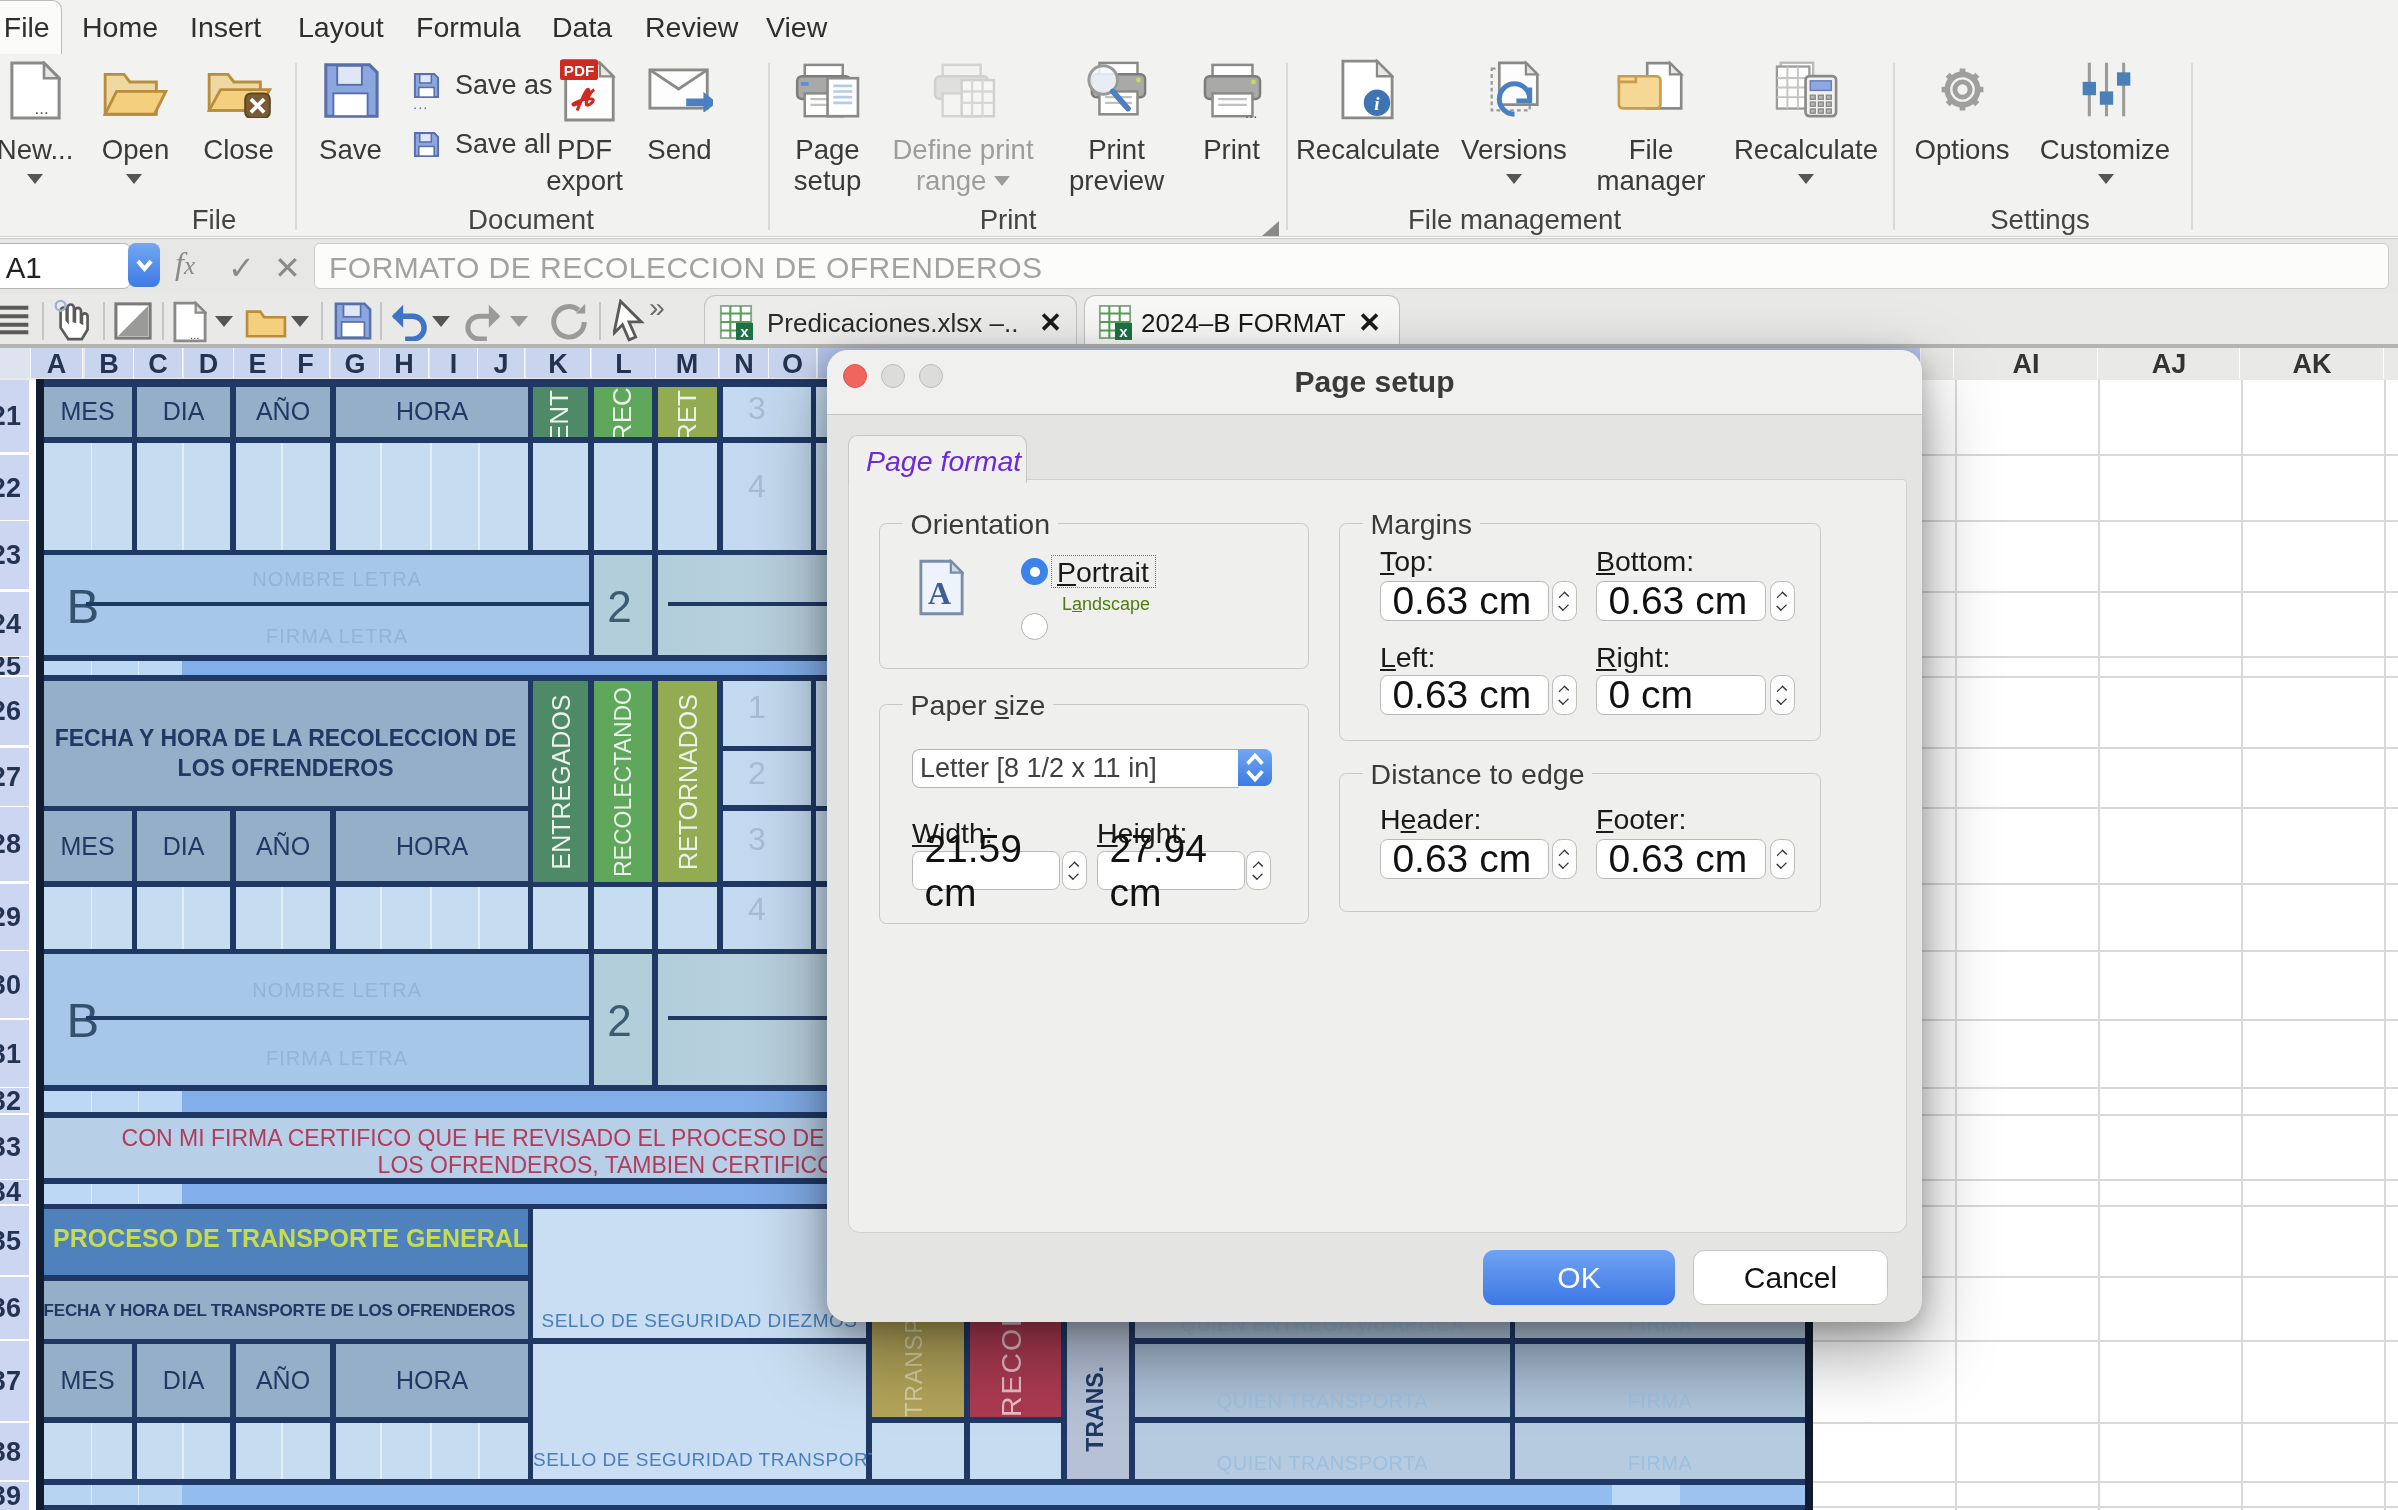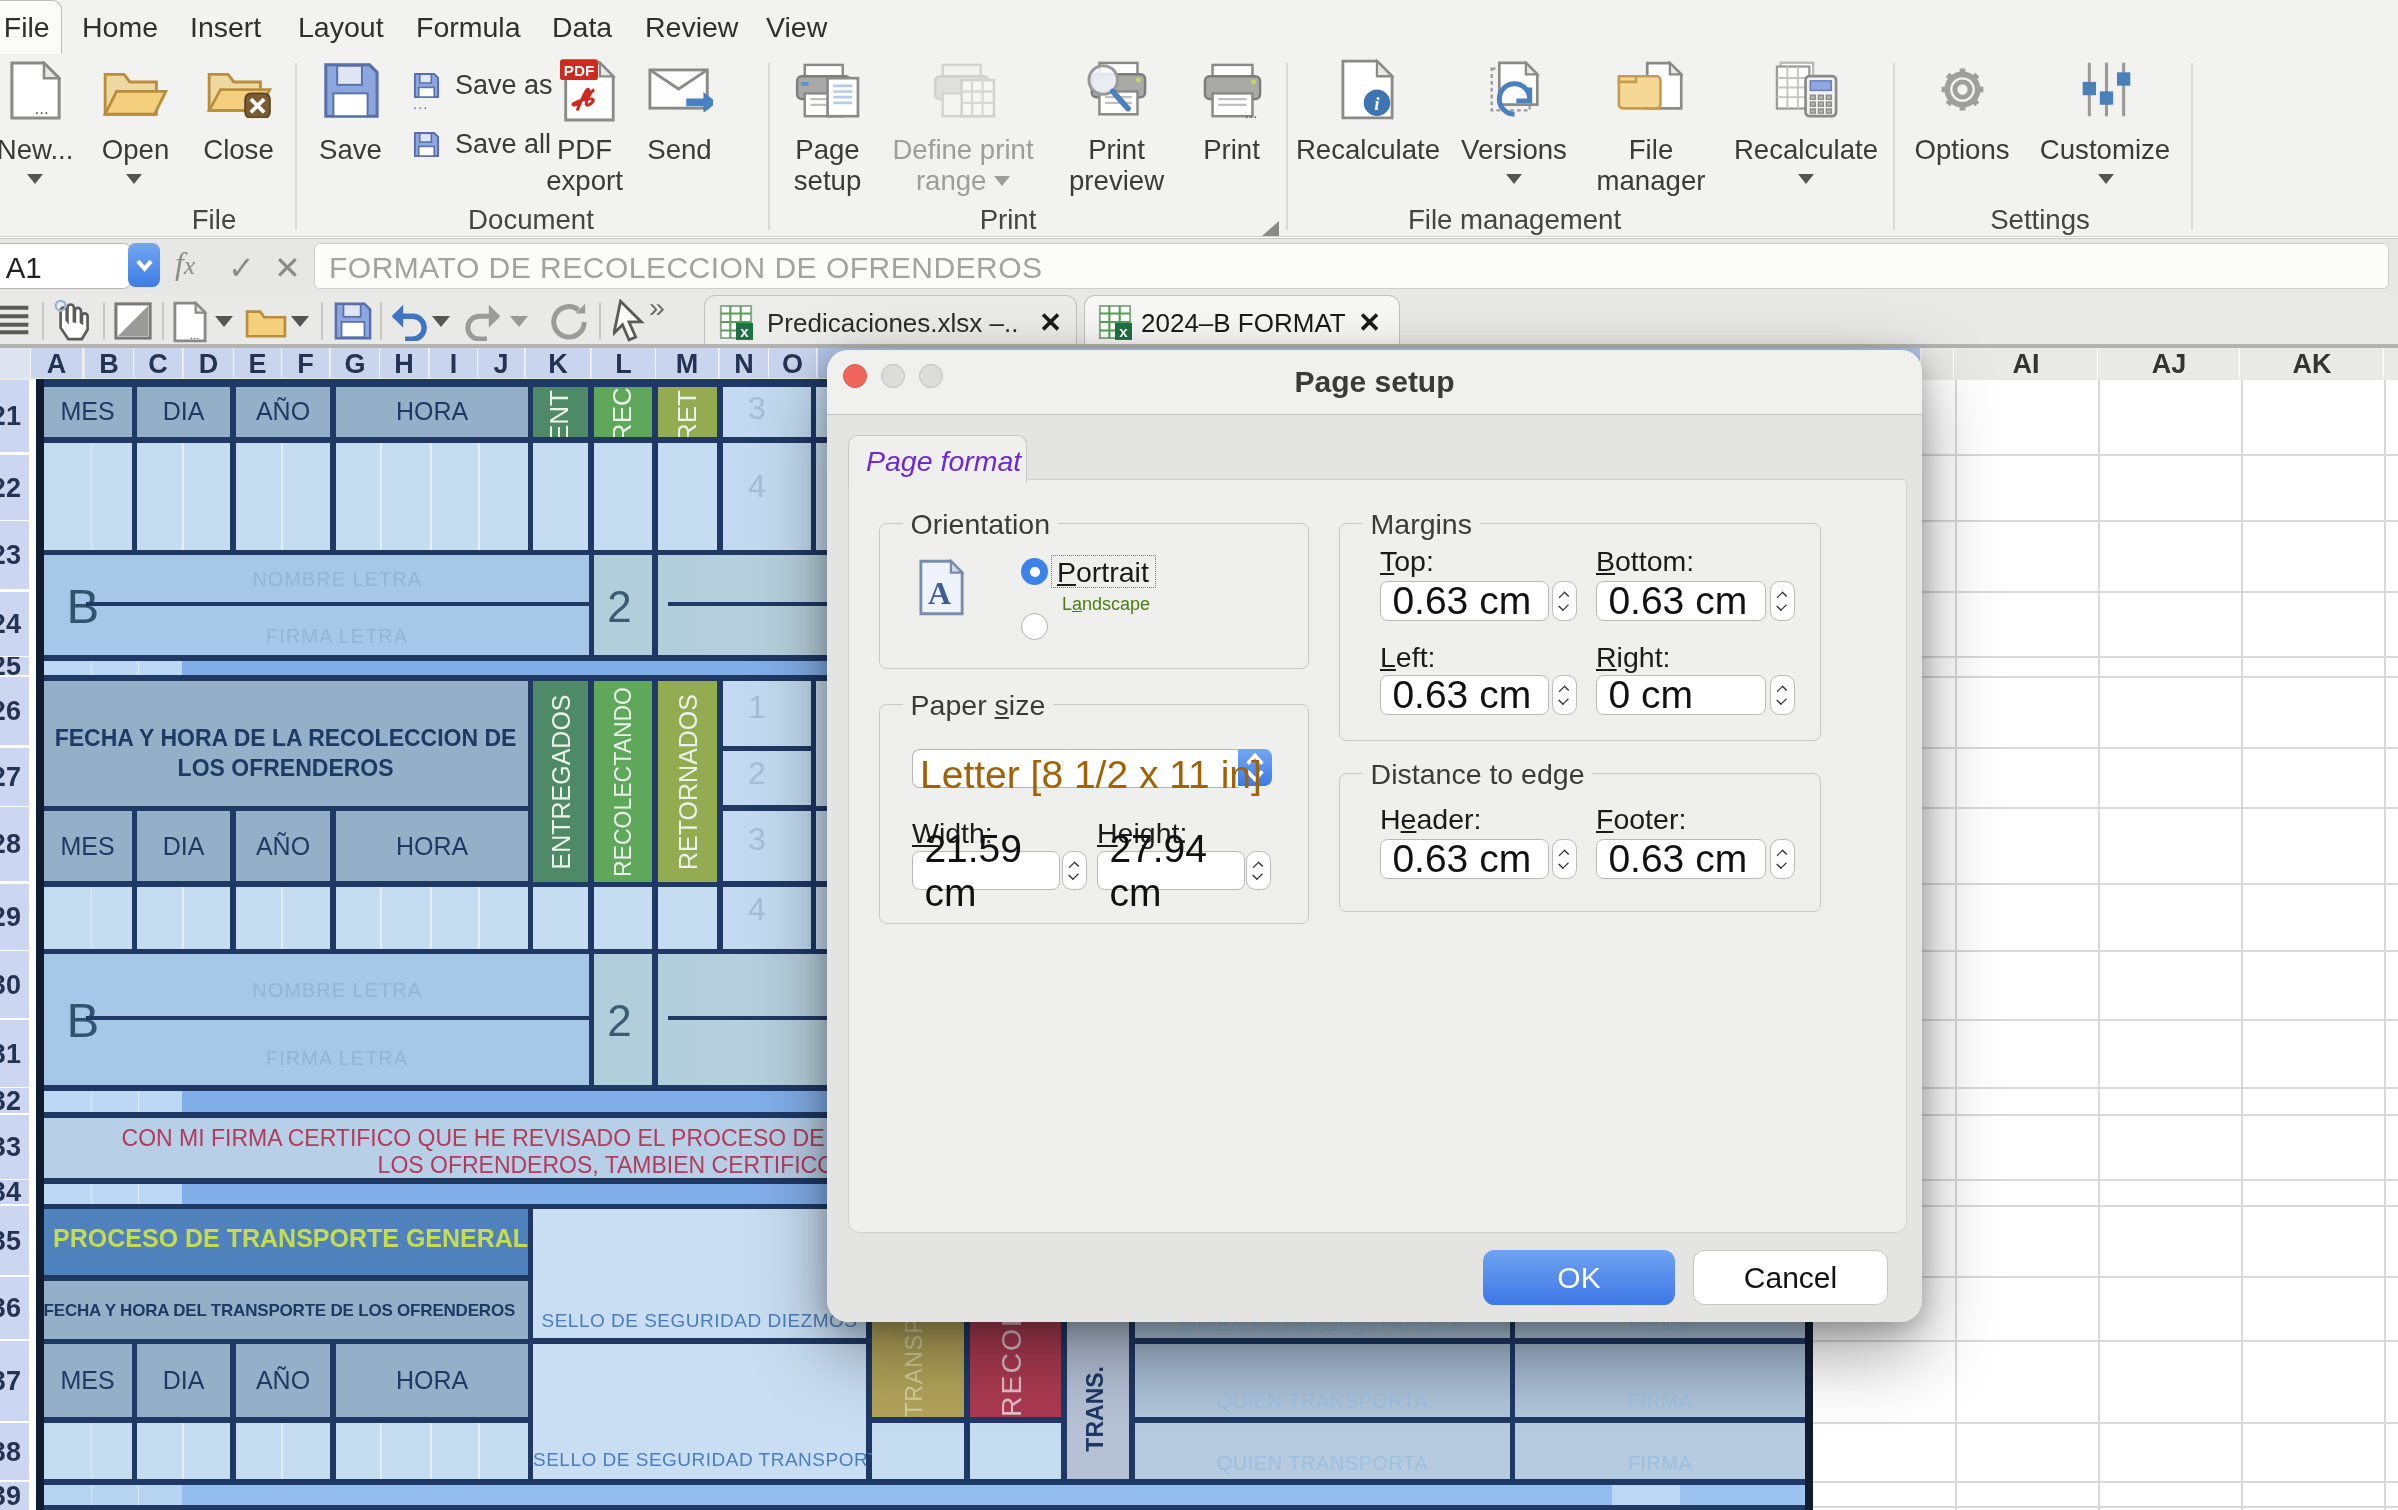--- a/index.html
+++ b/index.html
@@ -729,21 +729,21 @@
 
   <div class="gbox" style="left:52px;top:354px;width:428px;height:218px;">
       <span class="gblab">Paper <u>s</u>ize</span>
     </div>
   <div class="a" style="left:85px;top:399px;width:326px;height:37px;background:#fff;border:1.9px solid #b5b5b3;border-radius:7.6px 0 0 7.6px;border-right:none;"></div>
   <div class="a" style="left:411px;top:399px;width:34px;height:37px;background:linear-gradient(#72a7f2,#3d7be4);border-radius:0 7.6px 7.6px 0;">
     <svg width="34" height="37" viewBox="0 0 18 20">
         <path d="M5 8 l4-4.5 l4 4.5 M5 12 l4 4.5 l4-4.5" fill="none" stroke="#fff" stroke-width="2"></path>
       </svg>
   </div>
-  <div class="a" style="left:93px;top:403px;font-size:39px;color:#a16207;">Letter [8 1/2 x 11 in]</div>
+  <div class="a" style="left:93px;top:403px;font-size:27px;color:#404040;">Letter [8 1/2 x 11 in]</div>
   <div class="dlab" style="left:85px;top:467px;"><u>W</u>idth:</div>
   <div class="field" style="left:85px;top:501px;width:146px;height:37px;">
       <span>21.59 cm</span>
     </div>
   <div class="step" style="left:235px;top:501px;height:37px;">
       <i class="up"></i>
       <i class="dn"></i>
     </div>
   <div class="dlab" style="left:270px;top:467px;"><u>H</u>eight:</div>
   <div class="field" style="left:270px;top:501px;width:146px;height:37px;">

